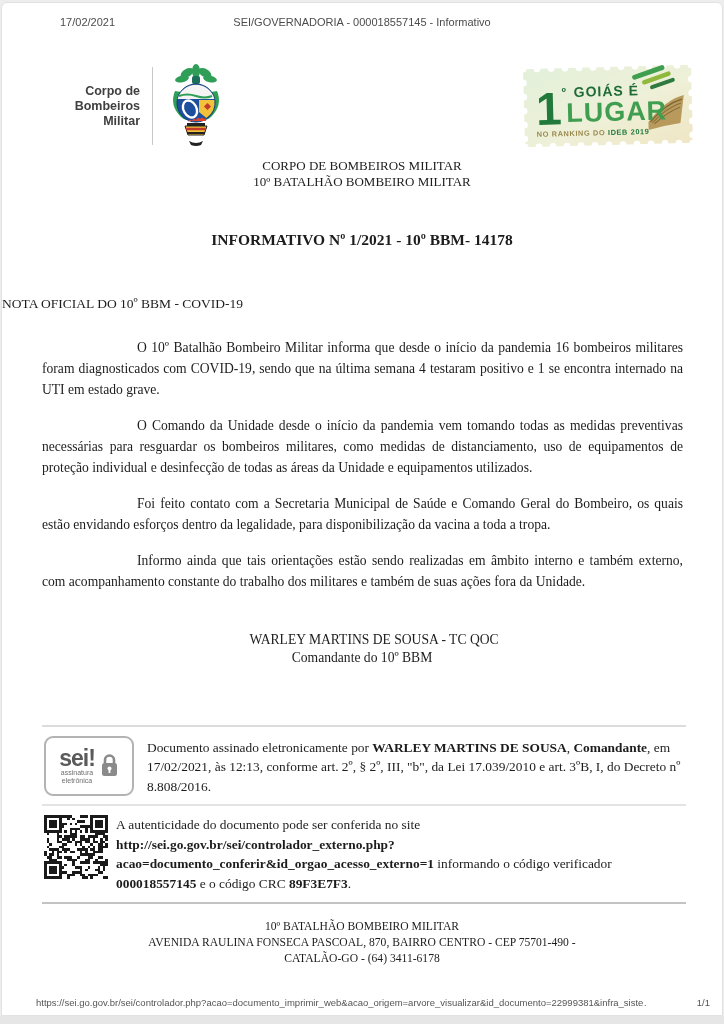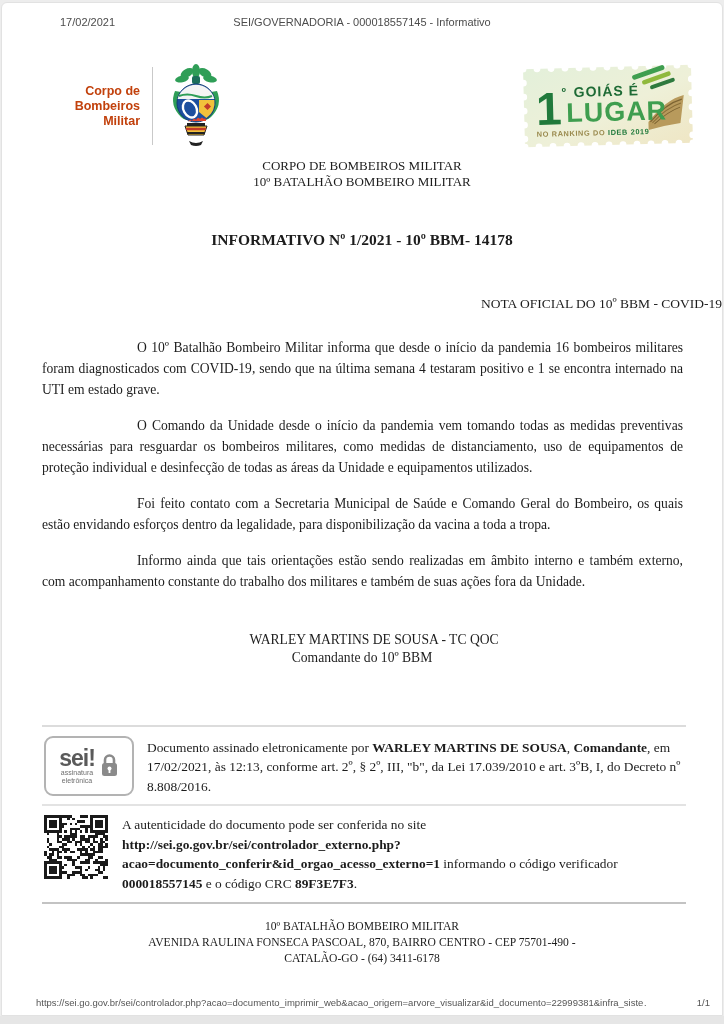--- a/index.html
+++ b/index.html
@@ -17,27 +17,27 @@
   .bottom-strip{height:10px;background:#e6e6e6;width:724px;margin:0 auto;}
 
   
   .print-header{position:relative;height:18px;margin-top:13px;font-family:"Liberation Sans",sans-serif;font-size:11px;color:#4c4c4c;}
   .print-date{position:absolute;left:34px;top:0;margin-left:24px;}
   .print-ref{text-align:center;width:100%;}
 
   
   .logo-row{display:flex;align-items:center;justify-content:space-between;margin:26px 28px 0 54px;height:92px;}
   .brand{display:flex;align-items:center;}
-  .brand-name{width:84px;text-align:right;font-family:"Liberation Sans",sans-serif;font-weight:bold;font-size:12.5px;line-height:15px;color:#c2410c;}
+  .brand-name{width:84px;text-align:right;font-family:"Liberation Sans",sans-serif;font-weight:bold;font-size:12.5px;line-height:15px;color:#404040;}
   .brand-divider{width:1px;height:78px;background:#c9c9c9;margin:0 12px;}
 
   
   .letterhead{text-align:center;font-size:13px;line-height:16px;margin-top:6px;}
   .doc-title{text-align:center;font-size:15.5px;font-weight:bold;margin-top:41px;}
-  .doc-subtitle{text-align:right;font-size:13.5px;margin-top:47px;}
+  .doc-subtitle{text-align:left;font-size:13.5px;margin-top:47px;}
 
   
   .body-text{margin:25px 39px 0 40px;}
   .body-text p{font-size:13.6px;line-height:21px;text-align:justify;text-indent:95px;margin:0 0 15px 0;}
   .date-line{text-align:right;padding-right:84px;font-size:13.6px;margin-top:10px;}
   .signature{text-align:center;margin-top:39px;font-size:13.6px;line-height:18px;}
 
   
   .rule{height:2px;margin:0 36px 0 40px;}
   .rule-light{background:#dcdcdc;}
@@ -49,21 +49,21 @@
   .sei-badge{flex:0 0 auto;width:80px;height:52px;border:2px solid #b3b3b3;border-radius:9px;display:flex;align-items:center;justify-content:center;gap:5px;padding:2px 3px;}
   .sei-badge-txt{text-align:center;color:#5a5a5a;}
   .sei-word{font-family:"Liberation Sans",sans-serif;font-weight:bold;font-size:23px;line-height:21px;letter-spacing:-1px;}
   .sei-sub{font-family:"Liberation Sans",sans-serif;font-size:7px;line-height:8px;color:#6e6e6e;}
   .sei-text{margin-left:13px;font-size:13.4px;line-height:19.5px;text-align:left;}
   .bold{font-weight:bold;}
 
   
   .verify-block{display:flex;align-items:flex-start;margin:9px 38px 9px 42px;}
   .qr-box{flex:0 0 auto;width:64px;height:64px;}
-  .verify-text{margin-left:14px;font-size:13.4px;line-height:19.5px;overflow-wrap:anywhere;}
+  .verify-text{margin-left:8px;font-size:13.4px;line-height:19.5px;overflow-wrap:anywhere;}
   .verify-link{font-weight:bold;color:#1c1c1c;text-decoration:none;}
 
   
   .footer-address{text-align:center;font-size:11.6px;line-height:16px;margin-top:15px;}
   .print-footer{position:absolute;bottom:7px;left:0;width:100%;font-family:"Liberation Sans",sans-serif;font-size:9.5px;color:#555;}
   .print-footer .url{position:absolute;left:34px;bottom:0;max-width:610px;white-space:nowrap;overflow:hidden;}
   .print-footer .pagenum{position:absolute;right:12px;bottom:0;}
 </style>
 </head>
 <body>

